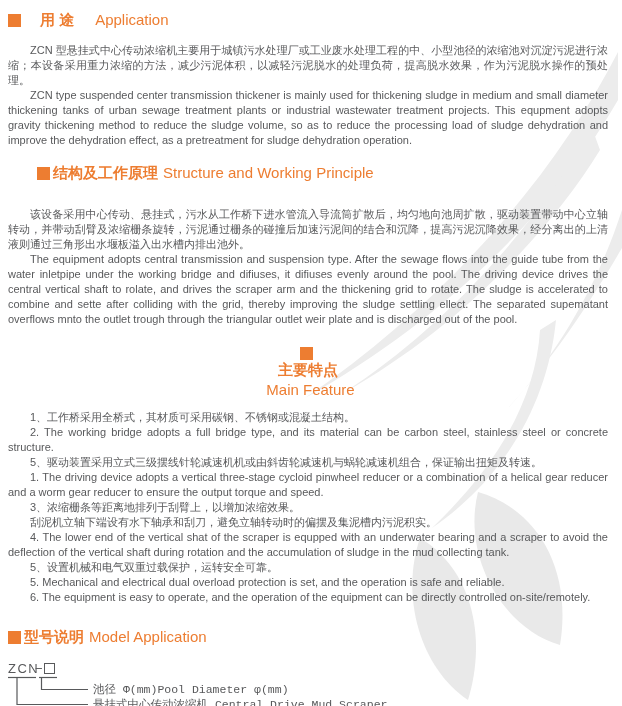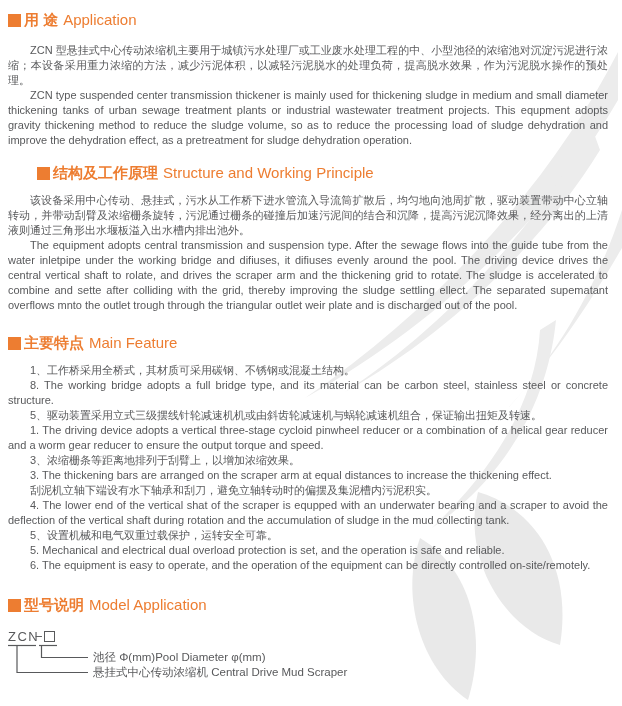--- a/index.html
+++ b/index.html
@@ -11,34 +11,34 @@
   .watermark { position:absolute; top:0; left:0; z-index:0; pointer-events:none; }
   .content { position:relative; z-index:1; padding:8px 14px 0 8px; }
 
   .sec-h { display:flex; align-items:center; color:#ed7d31; font-size:15px; line-height:20px; }
   .sec-h .bullet { width:13px; height:13px; background:#ed7d31; margin-right:3px; flex:0 0 auto; }
   .sec-h .t-zh { font-weight:bold; }
   .sec-h .t-en { font-weight:normal; margin-left:5px; }
 
   p.body { font-size:11px; line-height:15px; text-align:justify; text-indent:2em; }
 
-  #h-app { margin:2px 0 13px; }
-  #h-pri { margin:15px 0 10px;padding-left:29px; }
-  #h-fea { margin:20px 0 10px; }
+  #h-app { margin:2px 0 13px;gap:16px; }
+  #h-pri { margin:15px 0 24px;padding-left:29px; }
+  #h-fea { margin:20px 0 10px;flex-direction:column; }
   #h-mod { margin:22px 0 14px; }
 
   .features p.body { margin:0; }
 
   
   .diagram { position:relative; height:62px; font-size:11.5px; color:#58595b; }
   .diagram .code { position:absolute; left:0; top:0; font-size:13px; letter-spacing:1.5px; line-height:15px; }
   .diagram .sep  { position:absolute; left:27px; top:0; font-size:13px; line-height:15px; }
   .diagram .pbox { position:absolute; left:36px; top:2px; width:11px; height:11px; border:1.3px solid #58595b; background:#fff; }
   .diagram svg.lines { position:absolute; left:0; top:0; }
-  .diagram .lbl { position:absolute; left:85px; line-height:13px; white-space:nowrap; }
+  .diagram .lbl { position:absolute; left:85px; line-height:13px; white-space:nowrap;font-family:Liberation Mono, monospace; }
   .diagram .lbl1 { top:22px; }
   .diagram .lbl2 { top:37px;text-align:center; }
 </style>
 </head>
 <body>
 
 <div class="page">
 
   <svg class="watermark" width="622" height="706" viewBox="0 0 622 706" aria-hidden="true">
     <g>
@@ -73,25 +73,24 @@
       <p class="body">The equipment adopts central transmission and suspension type. After the sewage flows into the guide tube from the water inletpipe under the working bridge and difiuses, it difiuses evenly around the pool. The driving device drives the central vertical shaft to rolate, and drives the scraper arm and the thickening grid to rotate. The sludge is accelerated to combine and sette after colliding with the grid, thereby improving the sludge settling ellect. The separated supematant overflows mnto the outlet trough through the triangular outlet weir plate and is discharged out of the pool.</p>
     </section>
 
     <section class="features">
       <h2 id="h-fea" class="sec-h">
         <span class="bullet"></span>
         <span class="t-zh">主要特点</span>
         <span class="t-en">Main Feature</span>
       </h2>
       <p class="body">1、工作桥采用全桥式，其材质可采用碳钢、不锈钢或混凝土结构。</p>
-      <p class="body">8. The working bridge adopts a full bridge type, and its material can be carbon steel, stainless steel or concrete structure.</p>
+      <p class="body">2. The working bridge adopts a full bridge type, and its material can be carbon steel, stainless steel or concrete structure.</p>
       <p class="body">5、驱动装置采用立式三级摆线针轮减速机机或由斜齿轮减速机与蜗轮减速机组合，保证输出扭矩及转速。</p>
       <p class="body">1. The driving device adopts a vertical three-stage cycloid pinwheel reducer or a combination of a helical gear reducer and a worm gear reducer to ensure the output torque and speed.</p>
       <p class="body">3、浓缩栅条等距离地排列于刮臂上，以增加浓缩效果。</p>
-      <p class="body">3. The thickening bars are arranged on the scraper arm at equal distances to increase the thickening effect.</p>
       <p class="body">刮泥机立轴下端设有水下轴承和刮刀，避免立轴转动时的偏摆及集泥槽内污泥积实。</p>
       <p class="body">4. The lower end of the vertical shat of the scraper is equpped with an underwater bearing and a scraper to avoid the deflection of the vertical shaft during rotation and the accumulation of sludge in the mud collecting tank.</p>
       <p class="body">5、设置机械和电气双重过载保护，运转安全可靠。</p>
       <p class="body">5. Mechanical and electrical dual overload protection is set, and the operation is safe and reliable.</p>
       <p class="body">6. The equipment is easy to operate, and the operation of the equipment can be directly controlled on-site/remotely.</p>
     </section>
 
     <section>
       <h2 id="h-mod" class="sec-h">
         <span class="bullet"></span>

